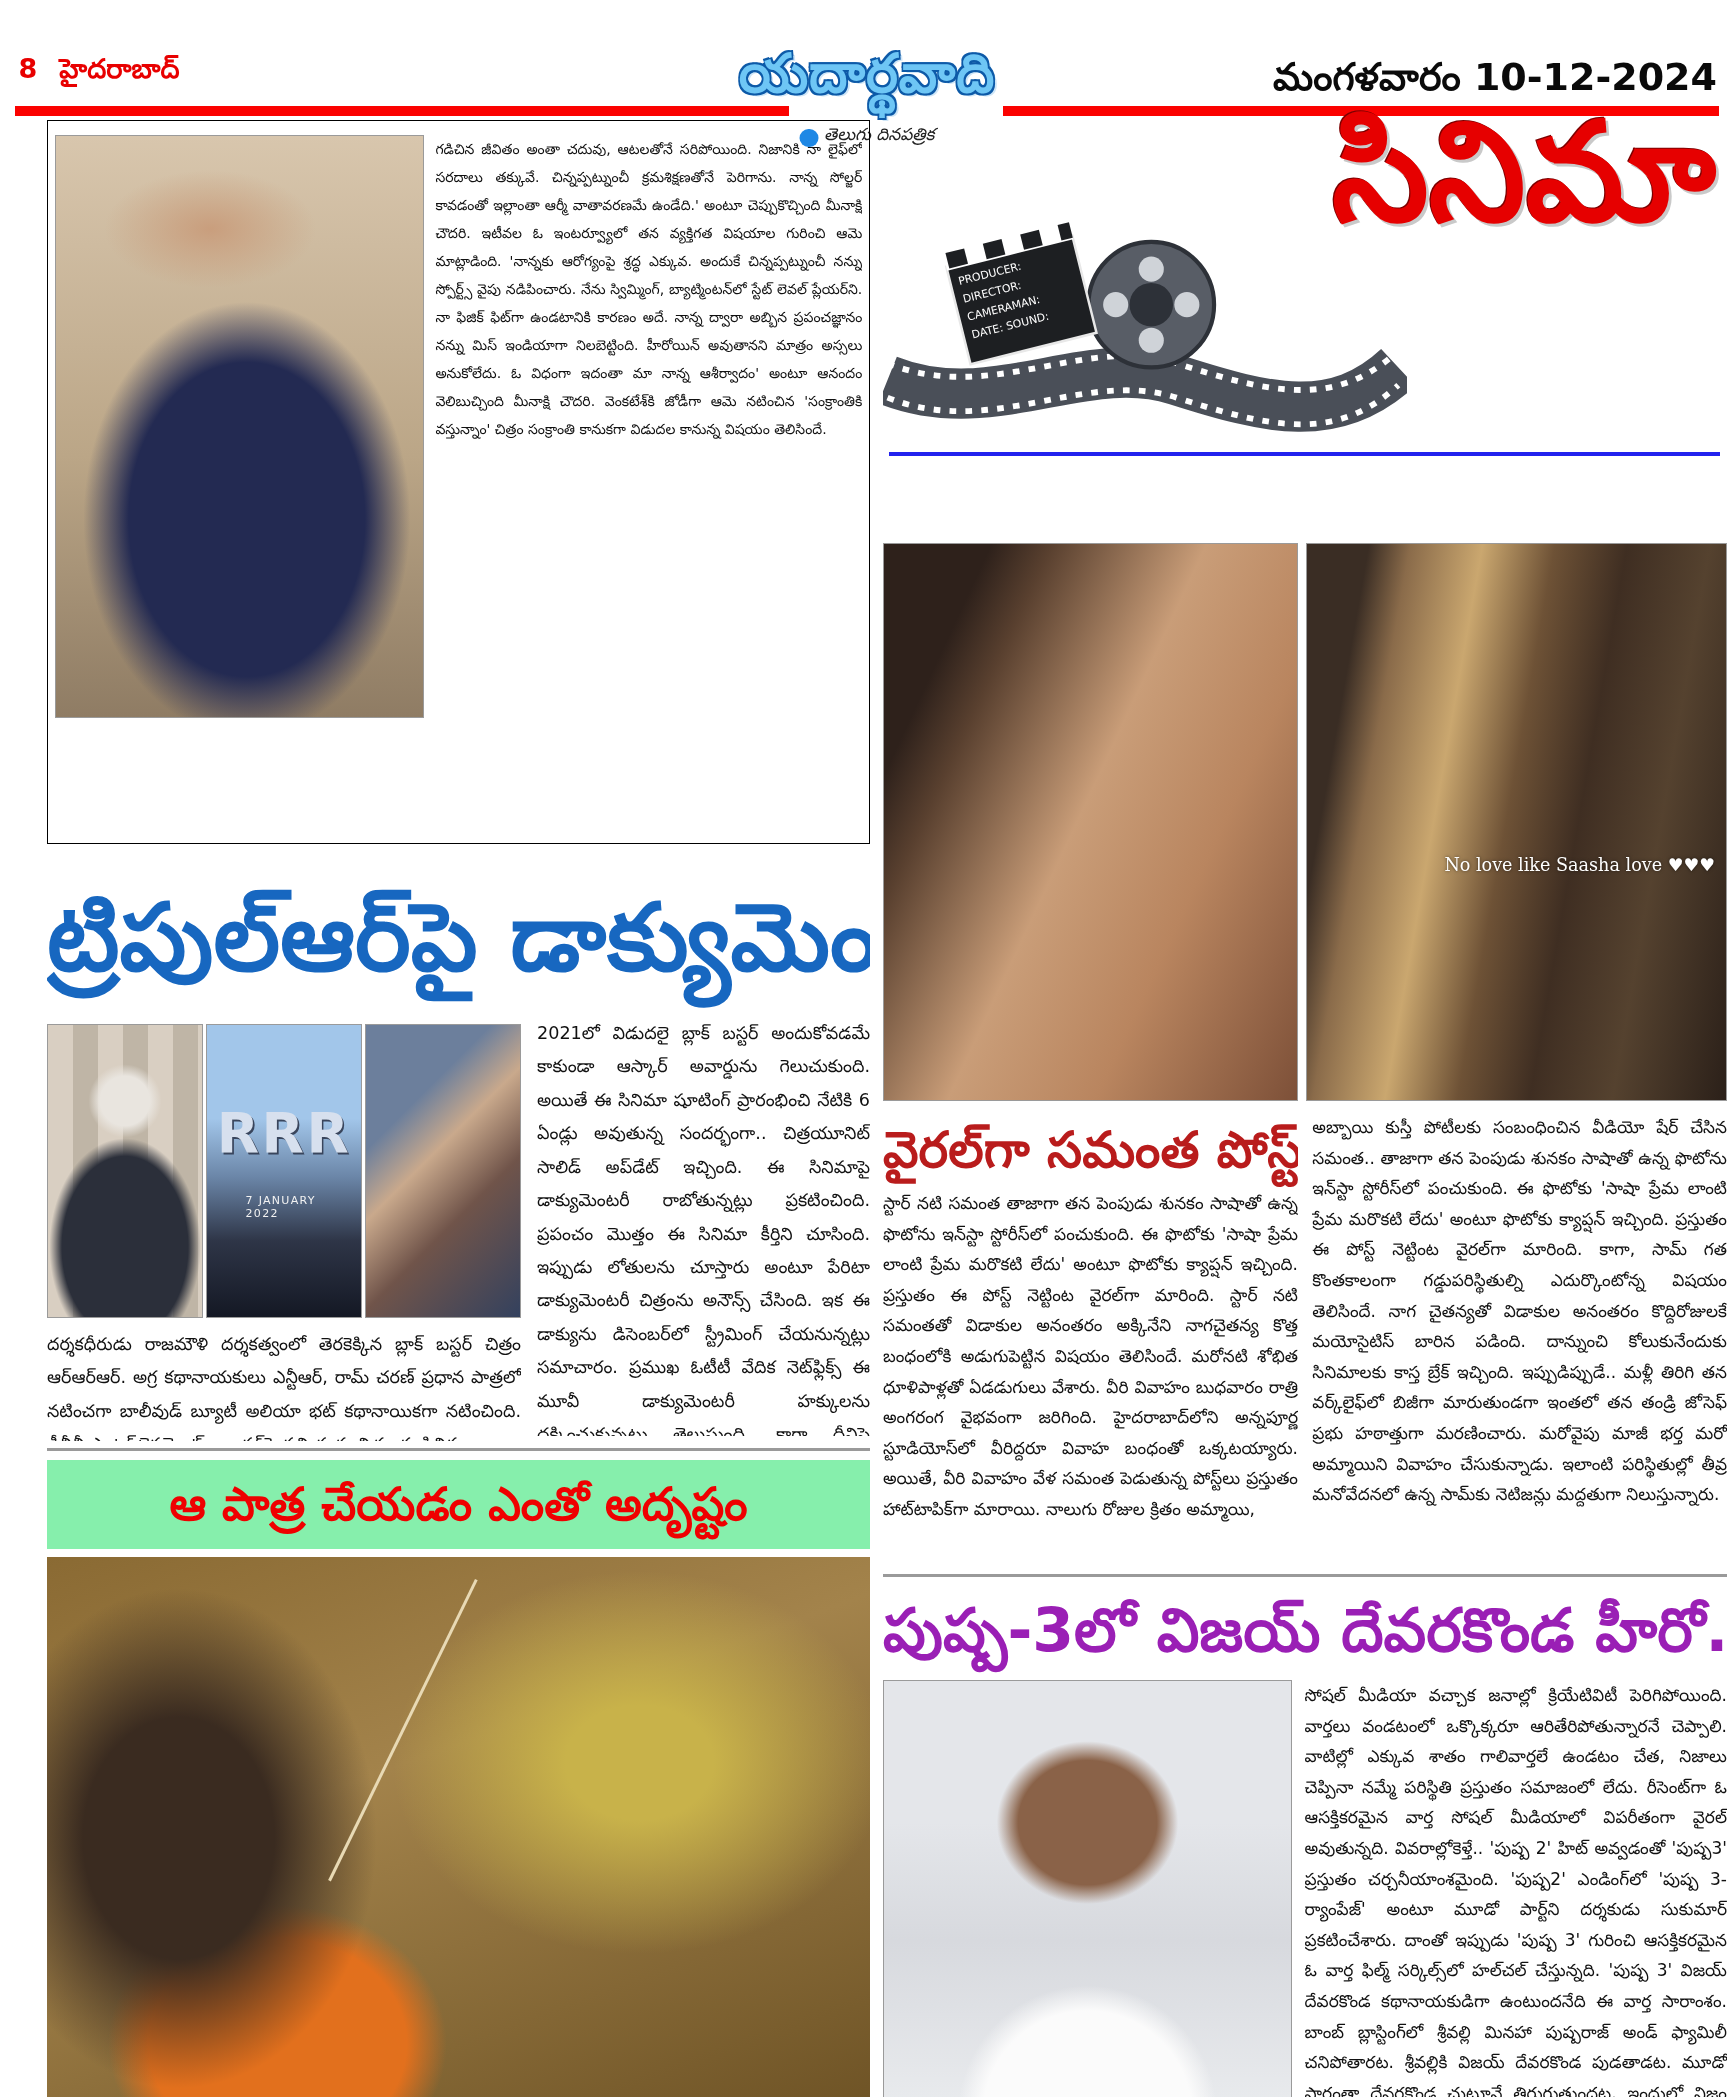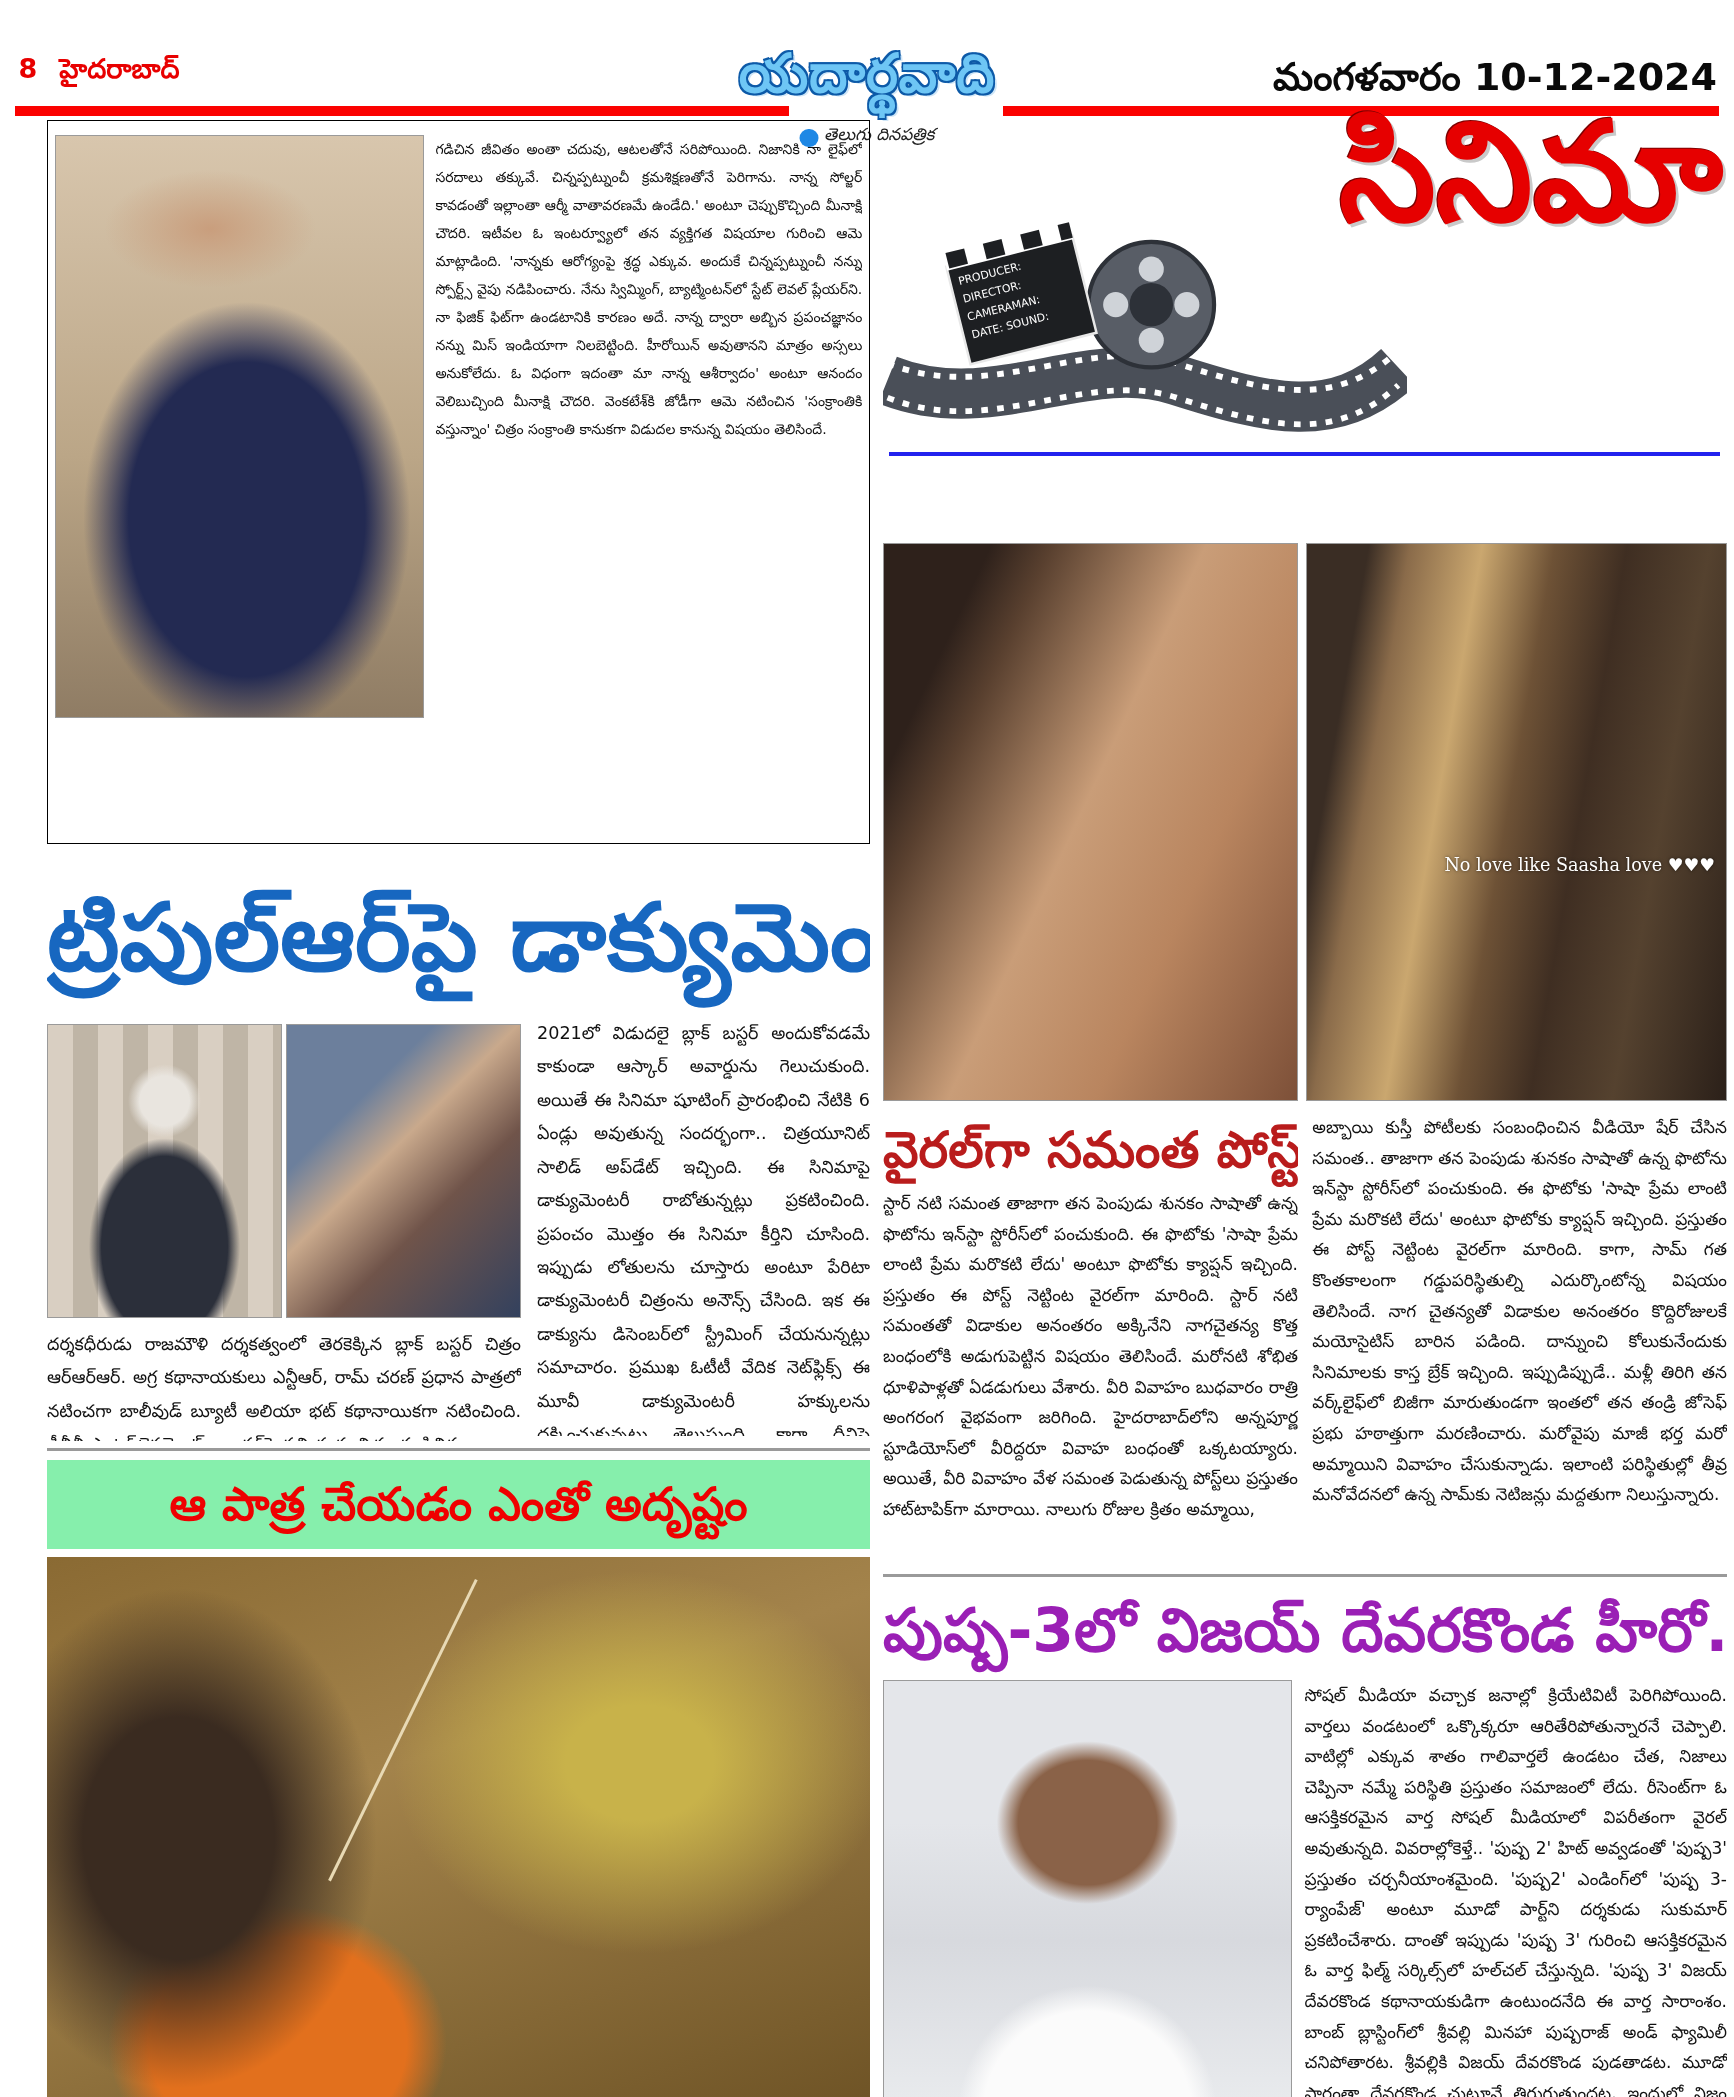--- a/index.html
+++ b/index.html
@@ -90,37 +90,41 @@
     <div style="display:flex;gap:11.7px;margin-top:7.6px;">
       <div class="ph ph-meenakshi" style="width:369px;height:583px;flex:none;"></div>
       <div class="jtext body-lg" style="flex:1;height:583px;">గడిచిన జీవితం అంతా చదువు, ఆటలతోనే సరిపోయింది. నిజానికి నా లైఫ్‌లో సరదాలు తక్కువే. చిన్నప్పట్నుంచీ క్రమశిక్షణతోనే పెరిగాను. నాన్న సోల్జర్ కావడంతో ఇల్లాంతా ఆర్మీ వాతావరణమే ఉండేది.' అంటూ చెప్పుకొచ్చింది మీనాక్షి చౌదరి. ఇటీవల ఓ ఇంటర్వ్యూలో తన వ్యక్తిగత విషయాల గురించి ఆమె మాట్లాడింది. 'నాన్నకు ఆరోగ్యంపై శ్రద్ధ ఎక్కువ. అందుకే చిన్నప్పట్నుంచీ నన్ను స్పోర్ట్స్ వైపు నడిపించారు. నేను స్విమ్మింగ్, బ్యాట్మింటన్‌లో స్టేట్ లెవల్ ప్లేయర్‌ని. నా ఫిజిక్ ఫిట్‌గా ఉండటానికి కారణం అదే. నాన్న ద్వారా అబ్బిన ప్రపంచజ్ఞానం నన్ను మిస్ ఇండియాగా నిలబెట్టింది. హీరోయిన్ అవుతానని మాత్రం అస్సలు అనుకోలేదు. ఓ విధంగా ఇదంతా మా నాన్న ఆశీర్వాదం' అంటూ ఆనందం వెలిబుచ్చింది మీనాక్షి చౌదరి. వెంకటేశ్‌కి జోడీగా ఆమె నటించిన 'సంక్రాంతికి వస్తున్నాం' చిత్రం సంక్రాంతి కానుకగా విడుదల కానున్న విషయం తెలిసిందే.</div>
     </div>
   </div>
 
   <div class="abs hl-blue-rrr center" style="left:47px;top:864px;width:823px;height:147px;overflow:hidden;">ట్రిపుల్ఆర్‌పై డాక్యుమెంటరీ</div>
 
   <div class="abs" style="left:47px;top:1024px;width:474px;height:294px;display:flex;gap:3.4px;">
     <div class="ph ph-rajamouli" style="flex:1;"></div>
+    <div class="ph ph-rrrposter" style="flex:1;">
+      <div class="abs rrr-title" style="left:50%;top:26%;transform:translateX(-50%);">RRR</div>
+      <div class="abs rrr-date" style="left:50%;top:58%;transform:translateX(-50%);">7 JANUARY 2022</div>
+    </div>
     <div class="ph ph-ntrrc" style="flex:1;"></div>
   </div>
 
   <div class="abs jtext body-md" style="left:537px;top:1017px;width:333px;height:419px;">2021లో విడుదలై బ్లాక్ బస్టర్ అందుకోవడమే కాకుండా ఆస్కార్ అవార్డును గెలుచుకుంది. అయితే ఈ సినిమా షూటింగ్ ప్రారంభించి నేటికి 6 ఏండ్లు అవుతున్న సందర్భంగా.. చిత్రయూనిట్ సాలిడ్ అప్‌డేట్ ఇచ్చింది. ఈ సినిమాపై డాక్యుమెంటరీ రాబోతున్నట్లు ప్రకటించింది. ప్రపంచం మొత్తం ఈ సినిమా కీర్తిని చూసింది. ఇప్పుడు లోతులను చూస్తారు అంటూ పేరిటా డాక్యుమెంటరీ చిత్రంను అనౌన్స్ చేసింది. ఇక ఈ డాక్యును డిసెంబర్‌లో స్ట్రీమింగ్ చేయనున్నట్లు సమాచారం. ప్రముఖ ఓటీటీ వేదిక నెట్‌ఫ్లిక్స్ ఈ మూవీ డాక్యుమెంటరీ హక్కులను దక్కించుకున్నట్లు తెలుస్తుంది. కాగా దీనిపై అధికారిక ప్రకటన రావాల్సి ఉంది.</div>
 
   <div class="abs jtext body-md" style="left:47px;top:1328px;width:474px;height:113px;">దర్శకధీరుడు రాజమౌళి దర్శకత్వంలో తెరకెక్కిన బ్లాక్ బస్టర్ చిత్రం ఆర్ఆర్ఆర్. అగ్ర కథానాయకులు ఎన్టీఆర్, రామ్ చరణ్ ప్రధాన పాత్రలో నటించగా బాలీవుడ్ బ్యూటీ అలియా భట్ కథానాయికగా నటించింది. డీవీవీ ఎంటర్‌టైనమెంట్స్ బ్యానర్‌పై వచ్చిన ఈ చిత్రం ఈ సినిమా</div>
 
   <div class="abs divider" style="left:47px;top:1448px;width:823px;"></div>
 
   <div class="abs hl-yellowbox center" style="left:47px;top:1460px;width:823px;height:89px;">ఆ పాత్ర చేయడం ఎంతో అదృష్టం</div>
 
   <div class="abs ph ph-ramayana" style="left:47px;top:1557px;width:823px;height:541px;">
     <div class="bow-line"></div>
   </div>
 
   <div class="abs" style="left:883px;top:112px;width:844px;height:336px;">
-    <div class="abs cinema-title" style="right:4px;top:-8.4px;margin-left:21px;">సినిమా</div>
+    <div class="abs cinema-title" style="right:11px;top:-8.4px;margin-left:21px;">సినిమా</div>
     <svg class="abs" style="left:0;top:88px;" width="524" height="247" viewBox="0 0 1250 590">
       <path d="M10 430 C 260 530, 480 360, 700 430 S 1080 540, 1230 400" stroke="#4a4f58" stroke-width="120" fill="none"></path>
       <path d="M10 390 C 260 490, 480 320, 700 390 S 1080 500, 1230 360" stroke="#ffffff" stroke-width="14" fill="none" stroke-dasharray="16 22"></path>
       <path d="M10 472 C 260 572, 480 402, 700 472 S 1080 582, 1230 442" stroke="#ffffff" stroke-width="14" fill="none" stroke-dasharray="16 22"></path>
       <circle cx="640" cy="250" r="150" fill="#585d66" stroke="#2d3138" stroke-width="10"></circle>
       <circle cx="640" cy="250" r="52" fill="#2d3138"></circle>
       <circle cx="640" cy="165" r="30" fill="#cfd3d8"></circle>
       <circle cx="640" cy="335" r="30" fill="#cfd3d8"></circle>
       <circle cx="555" cy="250" r="30" fill="#cfd3d8"></circle>
       <circle cx="725" cy="250" r="30" fill="#cfd3d8"></circle>

